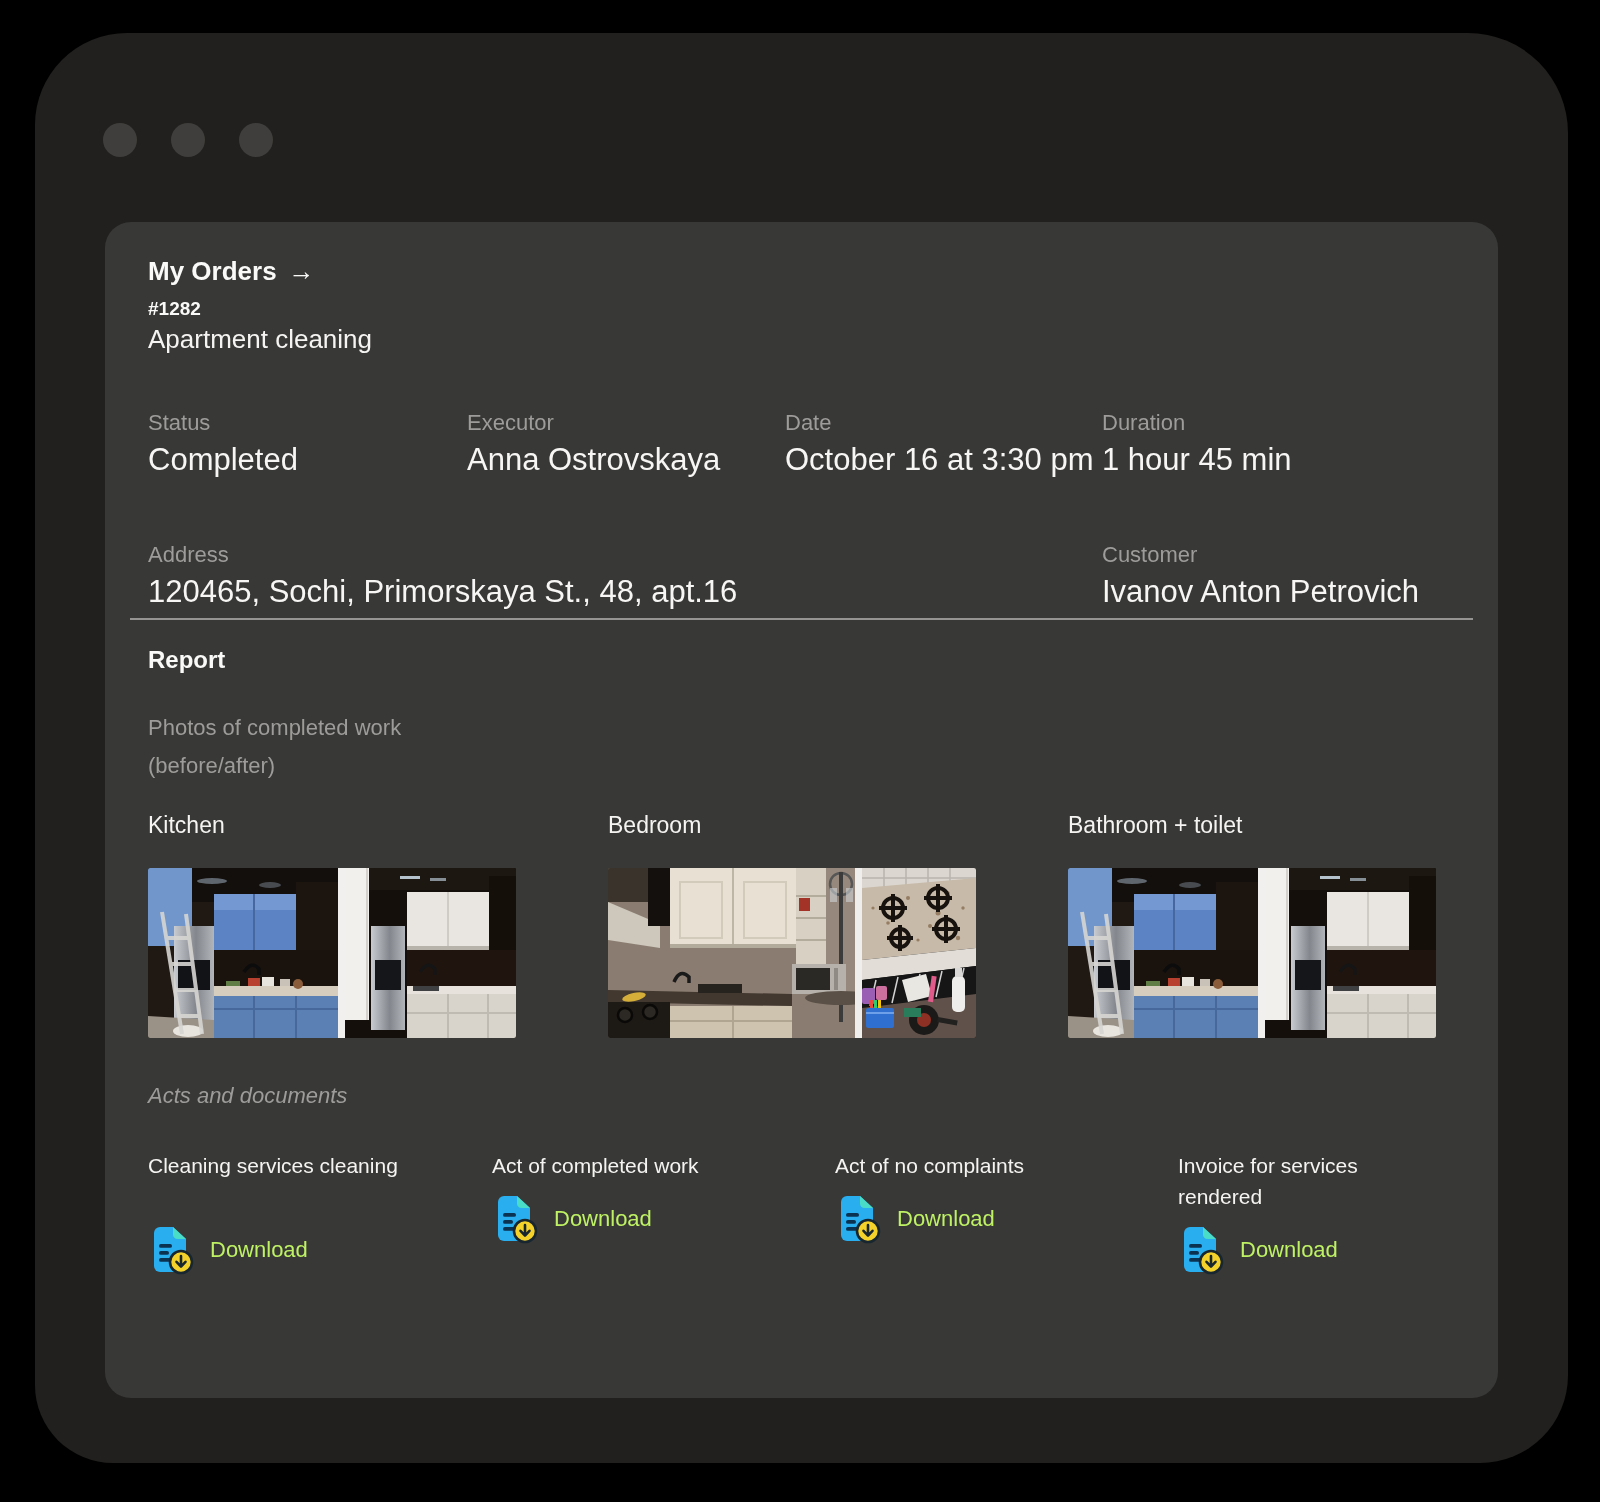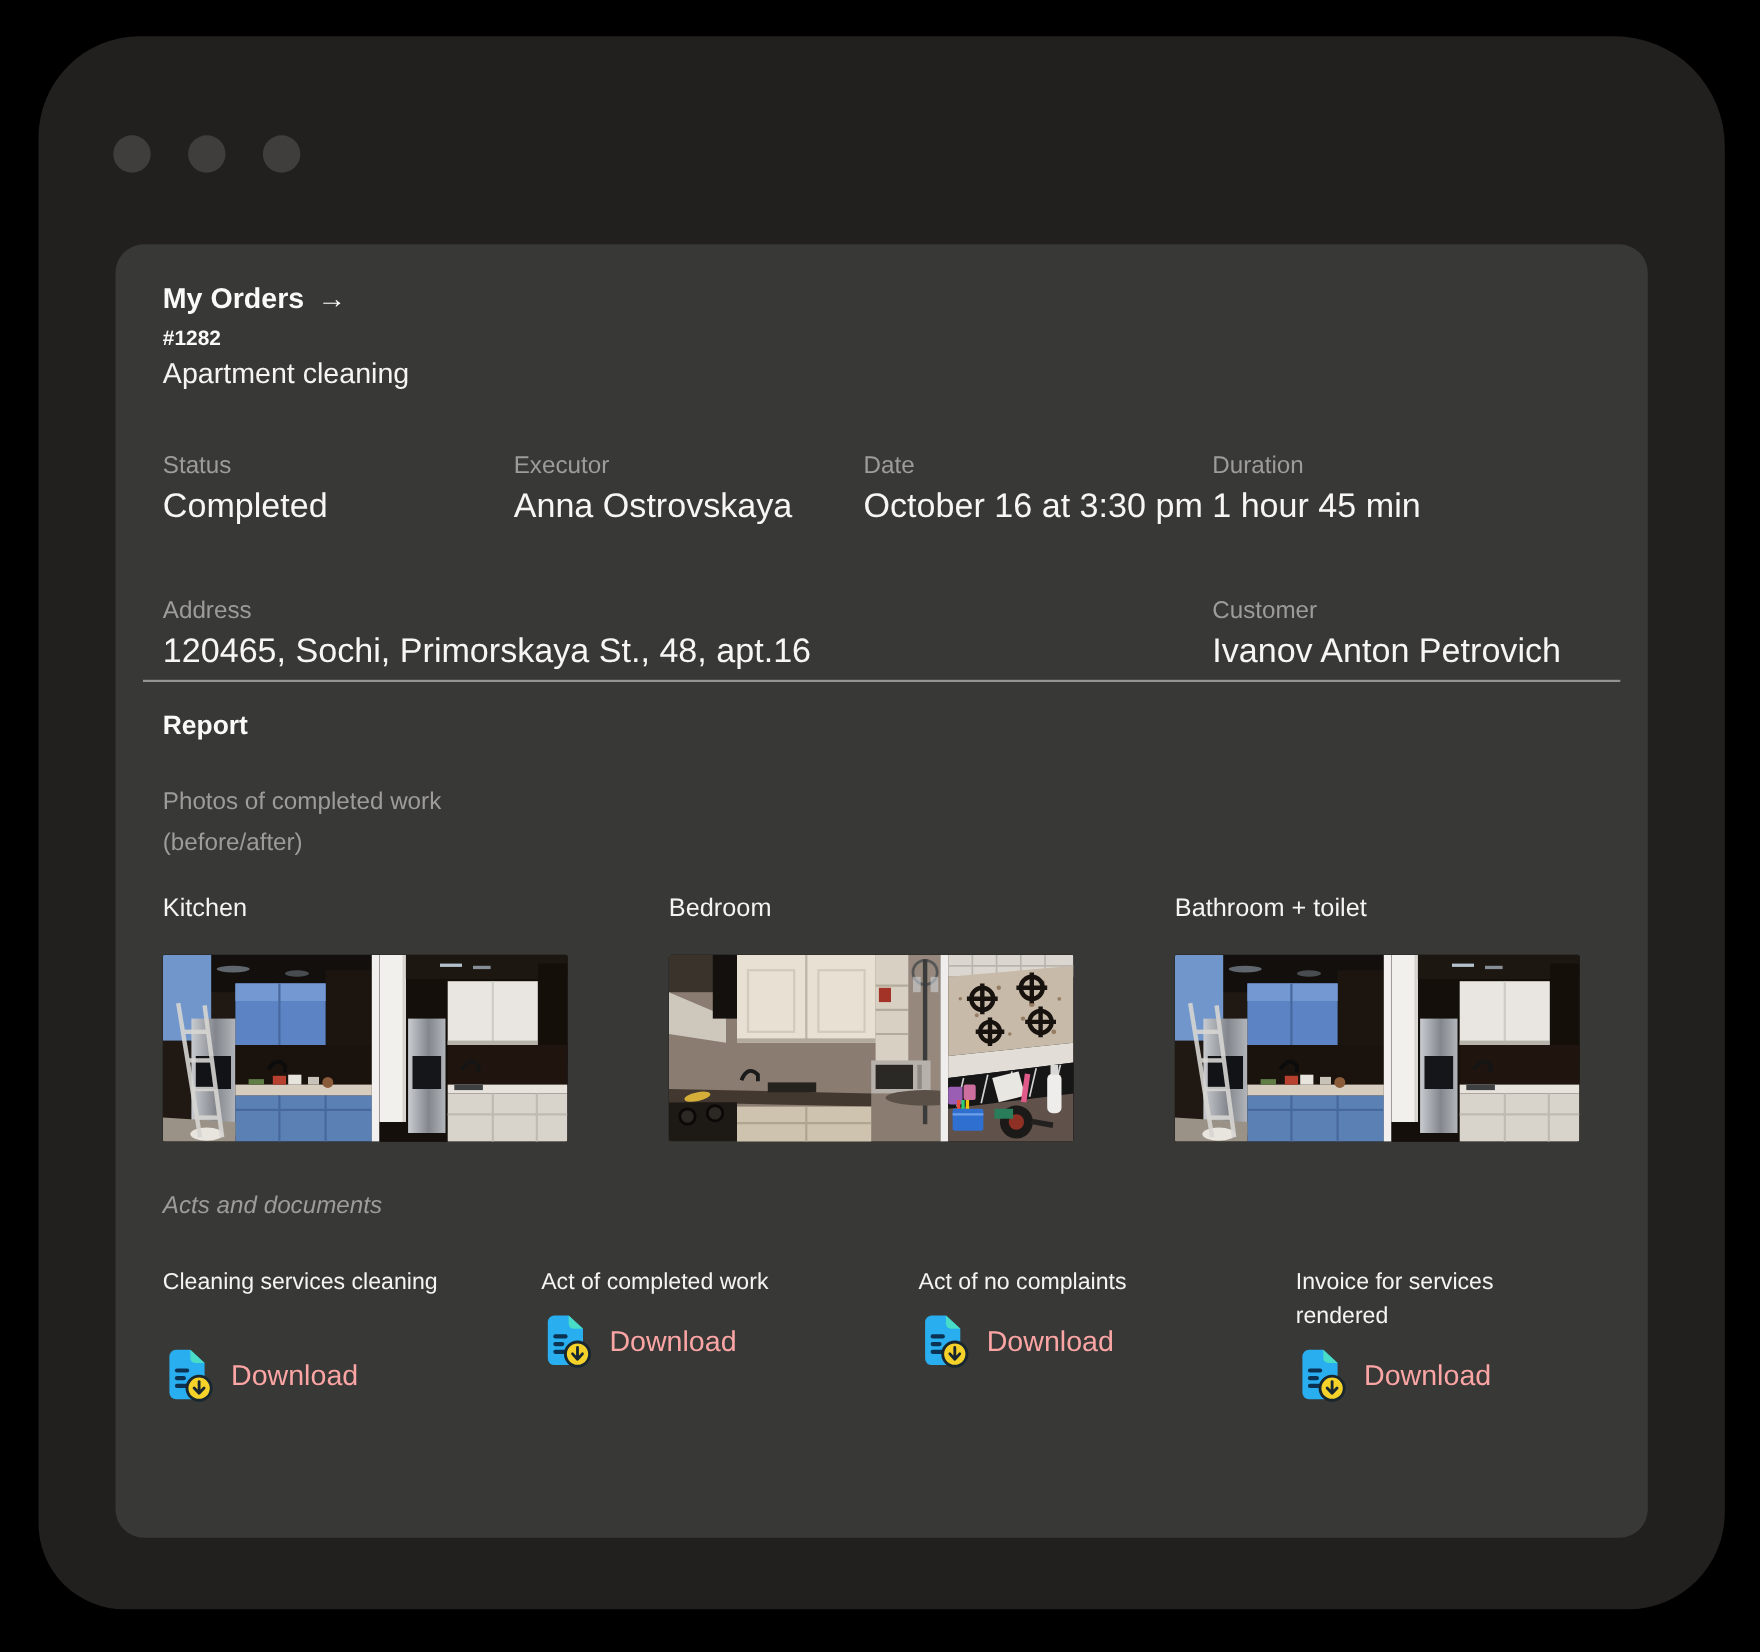--- a/index.html
+++ b/index.html
@@ -42,21 +42,21 @@
   .pg-label{font-size:23px;color:#f5f4f2;line-height:30px;margin-bottom:28px;}
   .photo{width:368px;height:170px;background:#111;overflow:hidden;border-radius:2px;}
   .photo svg{display:block;}
 
   .acts-heading{margin-top:44px;font-size:22px;color:#9d9c9a;line-height:28px;font-style:italic;}
   .docs{margin-top:40px;display:grid;grid-template-columns:344px 343px 343px 1fr;}
   .doc-title{font-size:21px;color:#f5f4f2;line-height:31px;min-height:31px;}
   .doc-tall .doc-title{min-height:62px;}
   .doc-wrap .doc-title{max-width:200px;}
   .dl{margin-top:13px;display:flex;align-items:center;gap:16px;cursor:pointer;width:max-content;}
-  .dl-text{font-size:26px;color:#fca5a5;}
+  .dl-text{font-size:22px;color:#bef264;}
   .hidden-defs{position:absolute;width:0;height:0;overflow:hidden;}
 </style>
 </head>
 <body>
 
 <svg class="hidden-defs" aria-hidden="true">
   <defs>
     <linearGradient id="steel" x1="0" y1="0" x2="1" y2="0">
       <stop offset="0" stop-color="#c8cbd0"></stop>
         <stop offset="0.55" stop-color="#83878d"></stop>

